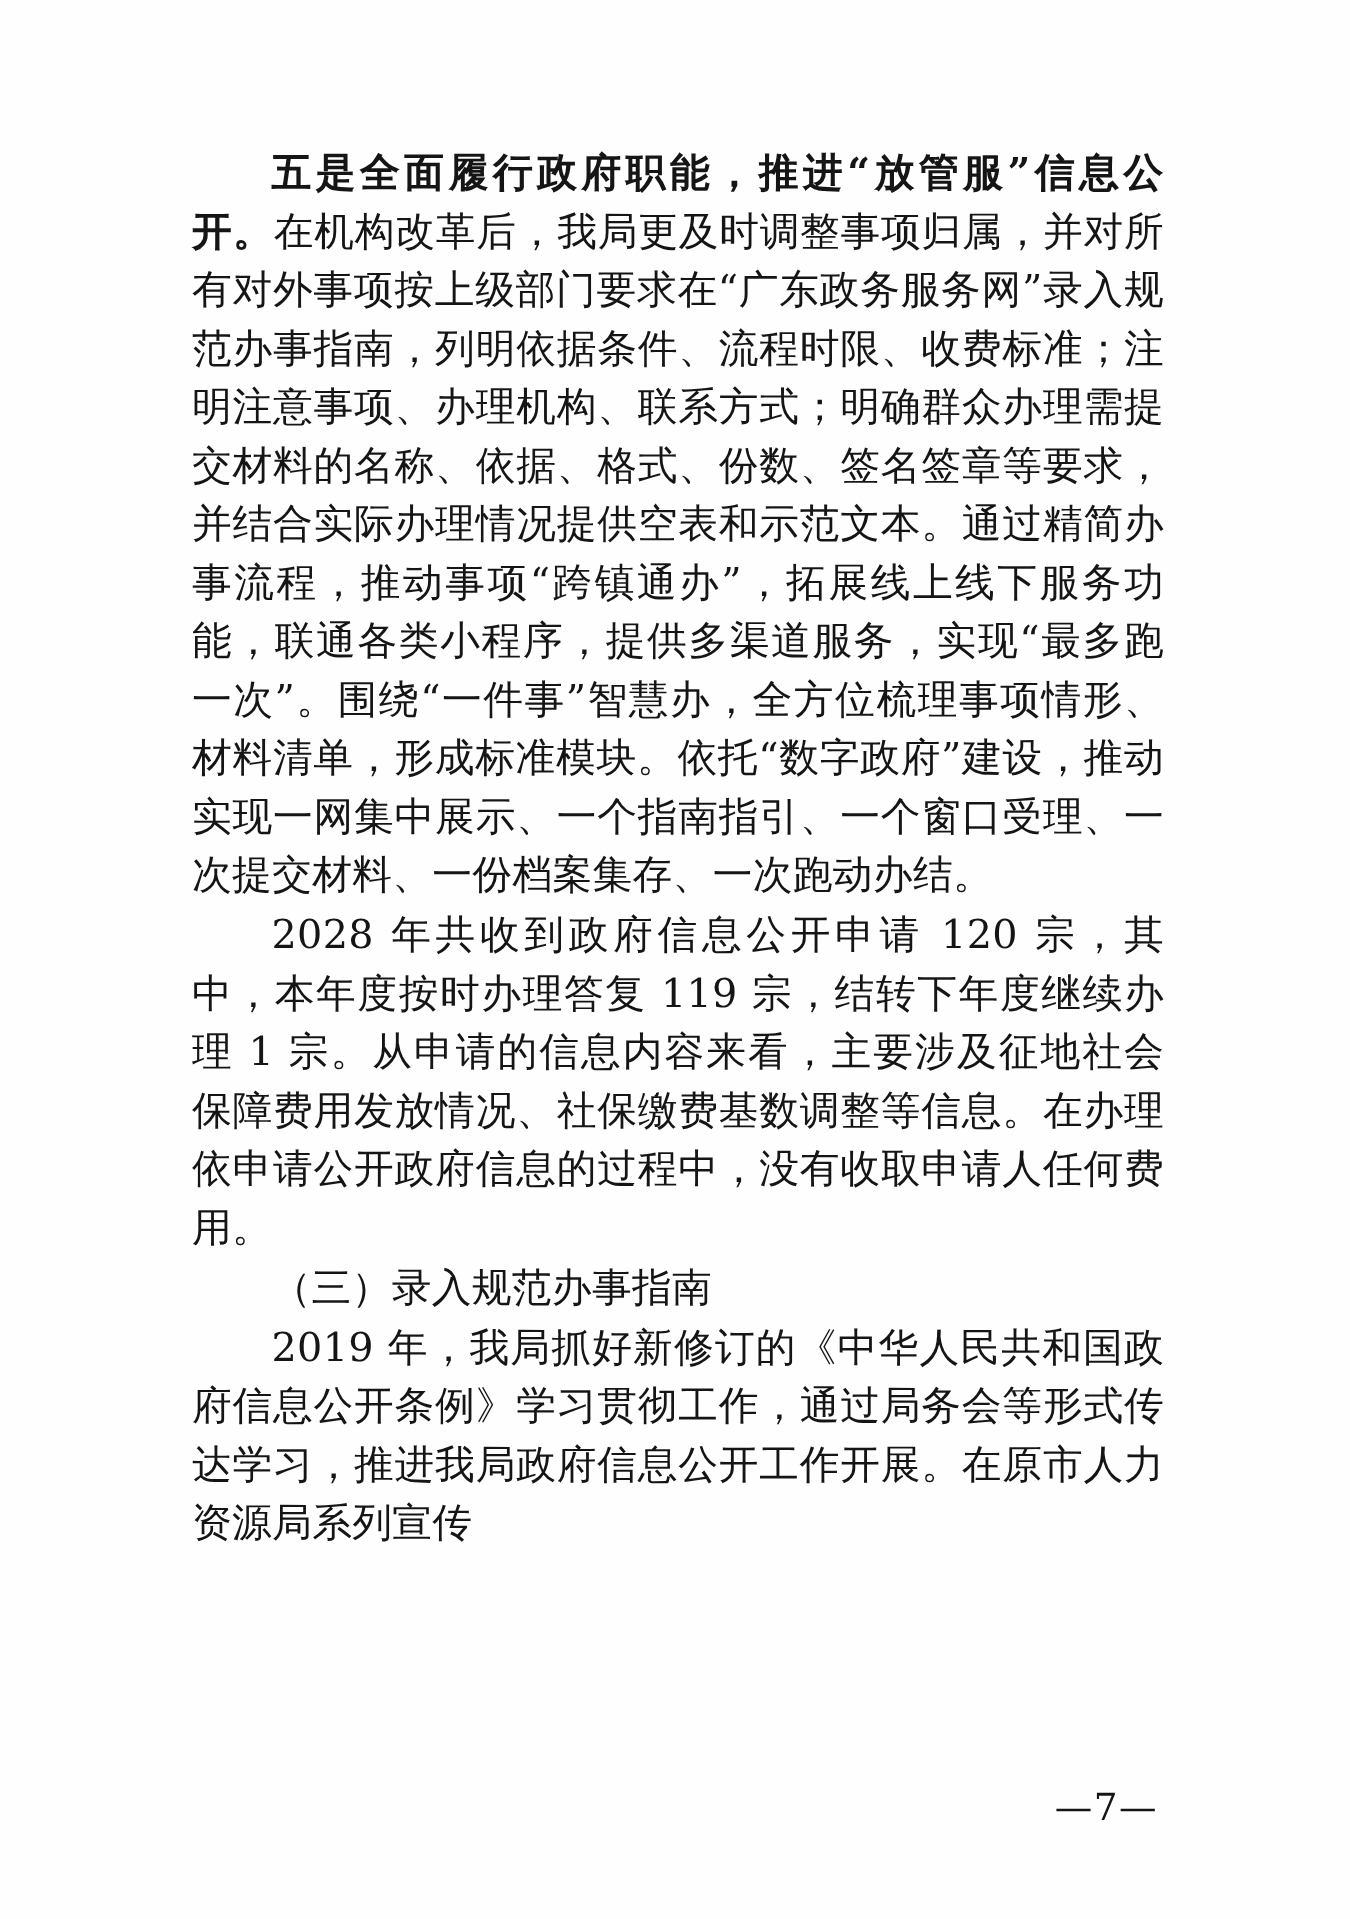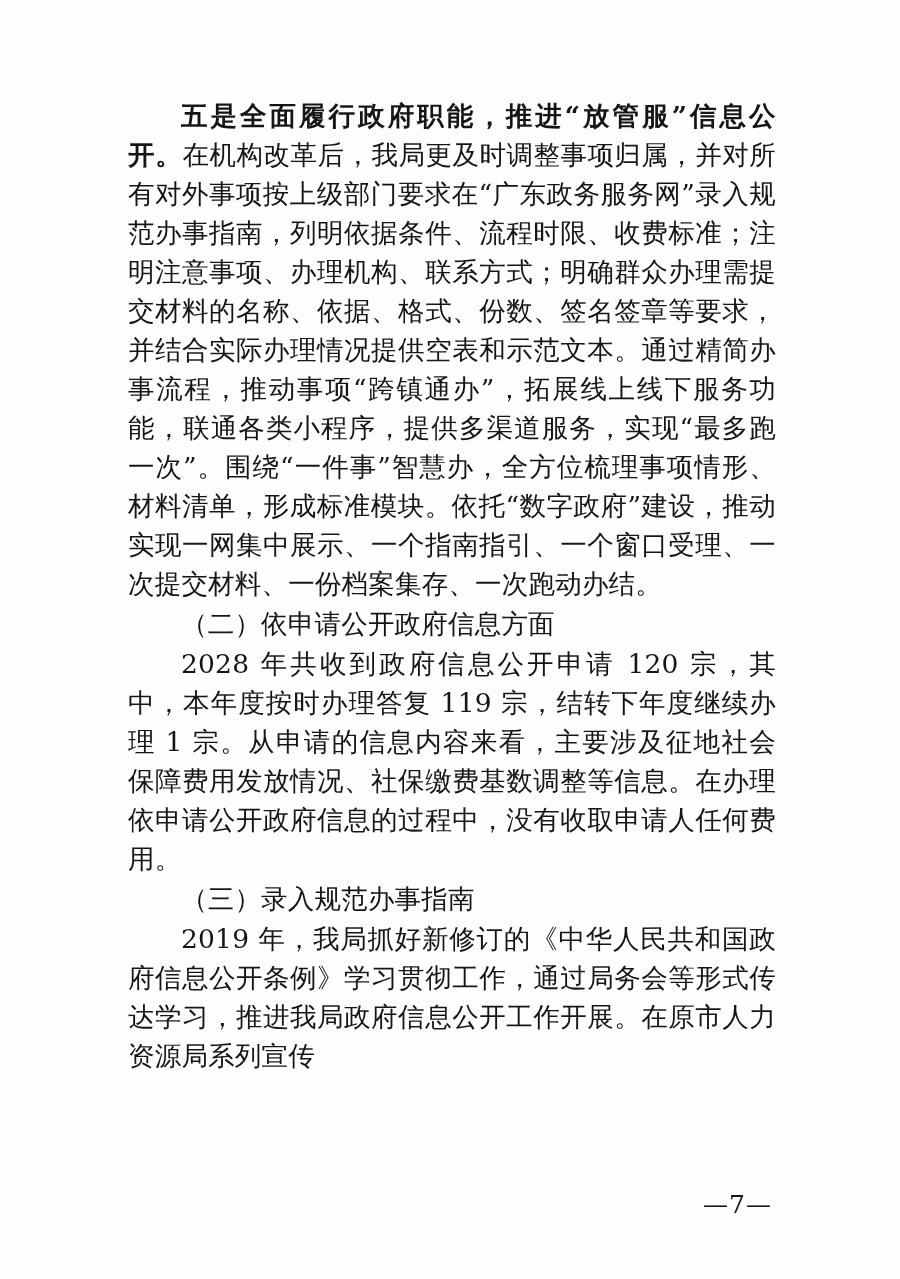--- a/index.html
+++ b/index.html
@@ -56,21 +56,20 @@
   }
 </style>
 </head>
 <body>
 
 <div class="page">
   <div class="doc-body">
 
     <p class="para"><span class="lead">五是全面履行政府职能，推进“放管服”信息公开。</span><span>在机构改革后，我局更及时调整事项归属，并对所有对外事项按上级部门要求在“广东政务服务网”录入规范办事指南，列明依据条件、流程时限、收费标准；注明注意事项、办理机构、联系方式；明确群众办理需提交材料的名称、依据、格式、份数、签名签章等要求，并结合实际办理情况提供空表和示范文本。通过精简办事流程，推动事项“跨镇通办”，拓展线上线下服务功能，联通各类小程序，提供多渠道服务，实现“最多跑一次”。围绕“一件事”智慧办，全方位梳理事项情形、材料清单，形成标准模块。依托“数字政府”建设，推动实现一网集中展示、一个指南指引、一个窗口受理、一次提交材料、一份档案集存、一次跑动办结。</span></p>
 
-    <p class="para">（二）依申请公开政府信息方面</p>
 
     <p class="para">2028 年共收到政府信息公开申请 120 宗，其中，本年度按时办理答复 119 宗，结转下年度继续办理 1 宗。从申请的信息内容来看，主要涉及征地社会保障费用发放情况、社保缴费基数调整等信息。在办理依申请公开政府信息的过程中，没有收取申请人任何费用。</p>
 
     <p class="para">（三）录入规范办事指南</p>
 
     <p class="para">2019 年，我局抓好新修订的《中华人民共和国政府信息公开条例》学习贯彻工作，通过局务会等形式传达学习，推进我局政府信息公开工作开展。在原市人力资源局系列宣传</p>
 
   </div>
 
   <div class="page-number">—7—</div>

